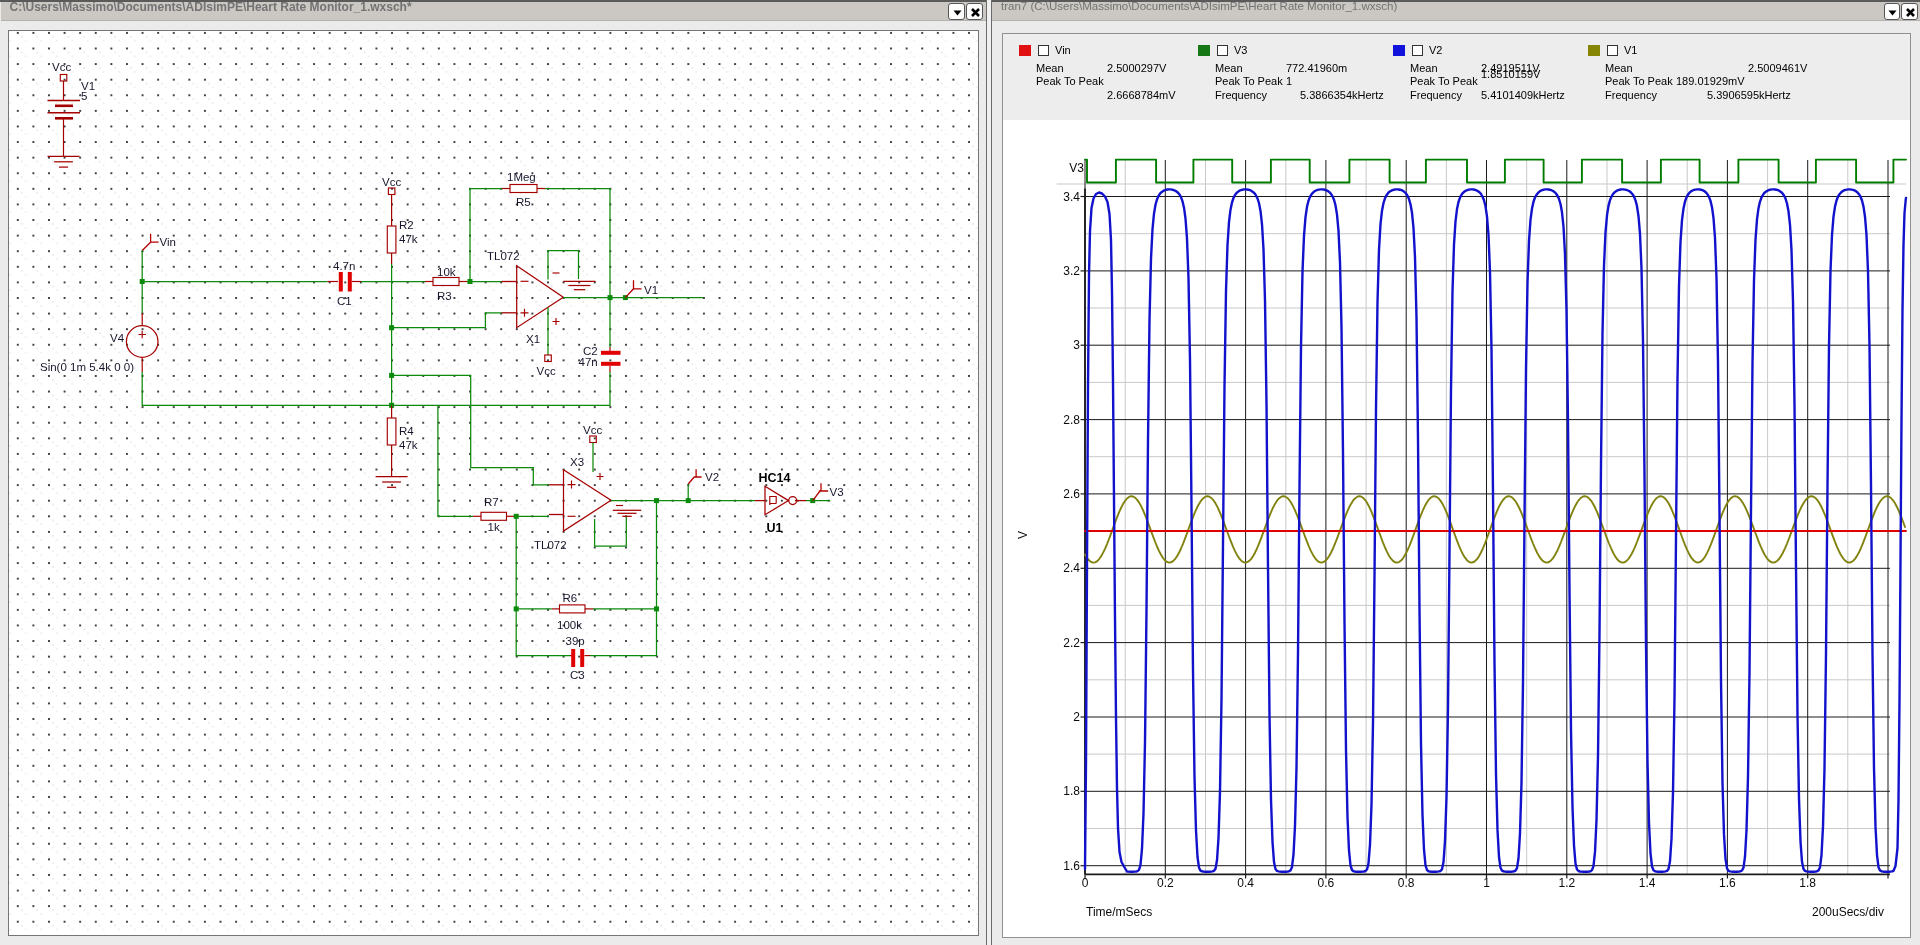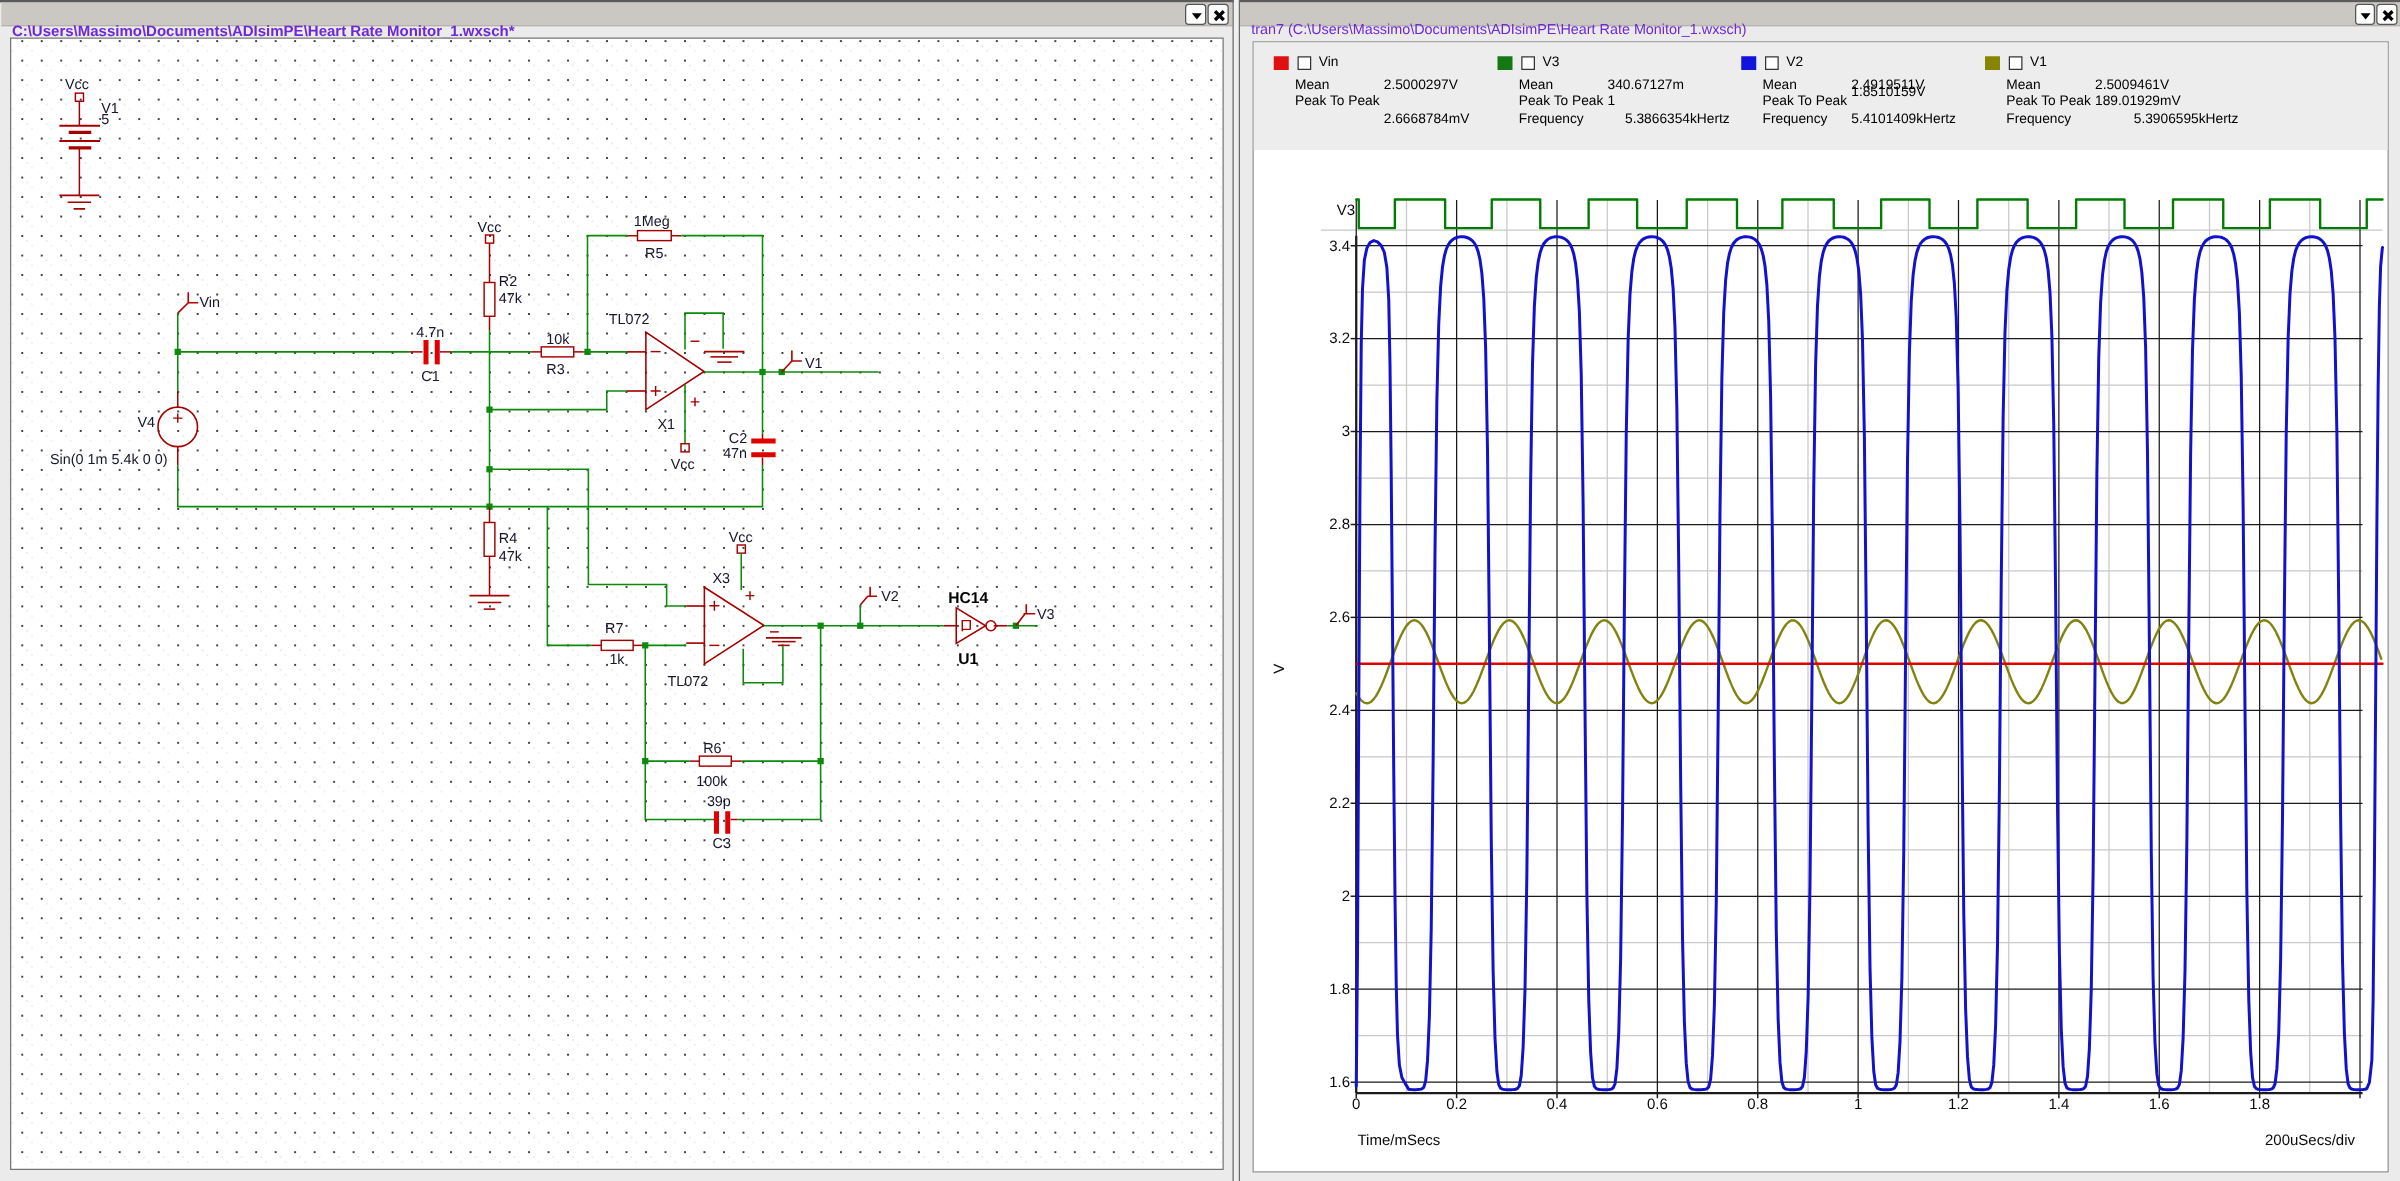--- a/index.html
+++ b/index.html
@@ -1,17 +1,17 @@
 <!DOCTYPE html>
 <html><head><meta charset="utf-8"><title>ADIsimPE</title>
 <style>
 *{margin:0;padding:0;box-sizing:border-box}
 body{width:1920px;height:945px;overflow:hidden;background:#f0f0f0;font-family:"Liberation Sans",sans-serif;position:relative}
 .titlebar{position:absolute;top:1.5px;height:19px;background:#cbc8c3;border-bottom:1px solid #b5b2ad}
-.ttext{position:absolute;top:18px;font-size:12px;color:#6d28d9;white-space:pre}
+.ttext{position:absolute;top:0;font-size:12px;color:#737373;white-space:pre}
 .btn{position:absolute;top:3px;width:16.5px;height:16.5px;background:#fdfdfd;border:1px solid #555;border-radius:3px}
 .btn svg{position:absolute;left:1.5px;top:1.5px}
 .topline{position:absolute;top:0;height:1.5px;background:#5a5a5a}
 .sw{position:absolute;top:44.5px;width:11.5px;height:11.5px}
 .cb{position:absolute;top:44.5px;width:11.5px;height:11.5px;background:#fff;border:1px solid #333}
 .lt{position:absolute;font-size:11px;color:#000;white-space:pre}
 </style></head>
 <body>
 
 <div style="position:absolute;left:0;top:0;width:986.8px;height:945px;background:#ebebeb"></div>
@@ -214,39 +214,39 @@
 <div class="cb" style="left:1037.5px"></div>
 <div class="lt" style="left:1055px;top:44px">Vin</div>
 <div class="lt" style="left:1036px;top:61.5px">Mean</div>
 <div class="lt" style="left:1107px;top:61.5px">2.5000297V</div>
 <div class="lt" style="left:1036px;top:75px">Peak To Peak</div>
 <div class="lt" style="left:1107px;top:89px">2.6668784mV</div>
 <div class="sw" style="left:1198px;background:#157815"></div>
 <div class="cb" style="left:1216.5px"></div>
 <div class="lt" style="left:1234px;top:44px">V3</div>
 <div class="lt" style="left:1215px;top:61.5px">Mean</div>
-<div class="lt" style="left:1286px;top:61.5px">340.67127m</div>
+<div class="lt" style="left:1286px;top:61.5px">772.41960m</div>
 <div class="lt" style="left:1215px;top:75px">Peak To Peak</div>
 <div class="lt" style="left:1286px;top:75px">1</div>
 <div class="lt" style="left:1215px;top:88.5px">Frequency</div>
 <div class="lt" style="left:1300px;top:88.5px">5.3866354kHertz</div>
 <div class="sw" style="left:1393px;background:#1212dd"></div>
 <div class="cb" style="left:1411.5px"></div>
 <div class="lt" style="left:1429px;top:44px">V2</div>
 <div class="lt" style="left:1410px;top:61.5px">Mean</div>
 <div class="lt" style="left:1481px;top:61.5px">2.4919511V</div>
 <div class="lt" style="left:1410px;top:75px">Peak To Peak</div>
 <div class="lt" style="left:1481px;top:68px">1.8510159V</div>
 <div class="lt" style="left:1410px;top:88.5px">Frequency</div>
 <div class="lt" style="left:1481px;top:88.5px">5.4101409kHertz</div>
 <div class="sw" style="left:1588px;background:#868604"></div>
 <div class="cb" style="left:1606.5px"></div>
 <div class="lt" style="left:1624px;top:44px">V1</div>
 <div class="lt" style="left:1605px;top:61.5px">Mean</div>
-<div class="lt" style="left:1676px;top:61.5px">2.5009461V</div>
+<div class="lt" style="left:1748px;top:61.5px">2.5009461V</div>
 <div class="lt" style="left:1605px;top:75px">Peak To Peak</div>
 <div class="lt" style="left:1676px;top:75px">189.01929mV</div>
 <div class="lt" style="left:1605px;top:88.5px">Frequency</div>
 <div class="lt" style="left:1707px;top:88.5px">5.3906595kHertz</div>
 <svg id="g" viewBox="1001 120 912 819" style="position:absolute;left:1001px;top:120px;width:912px;height:819px">
     <style>.ax{font-family:"Liberation Sans",sans-serif;font-size:12px;fill:#0a0a0a}</style>
     <line x1="1125.2" y1="160" x2="1125.2" y2="874.4" stroke="#c9c9c9" stroke-width="1"></line>
     <line x1="1205.5" y1="160" x2="1205.5" y2="874.4" stroke="#c9c9c9" stroke-width="1"></line>
     <line x1="1285.8" y1="160" x2="1285.8" y2="874.4" stroke="#c9c9c9" stroke-width="1"></line>
     <line x1="1366.1" y1="160" x2="1366.1" y2="874.4" stroke="#c9c9c9" stroke-width="1"></line>

